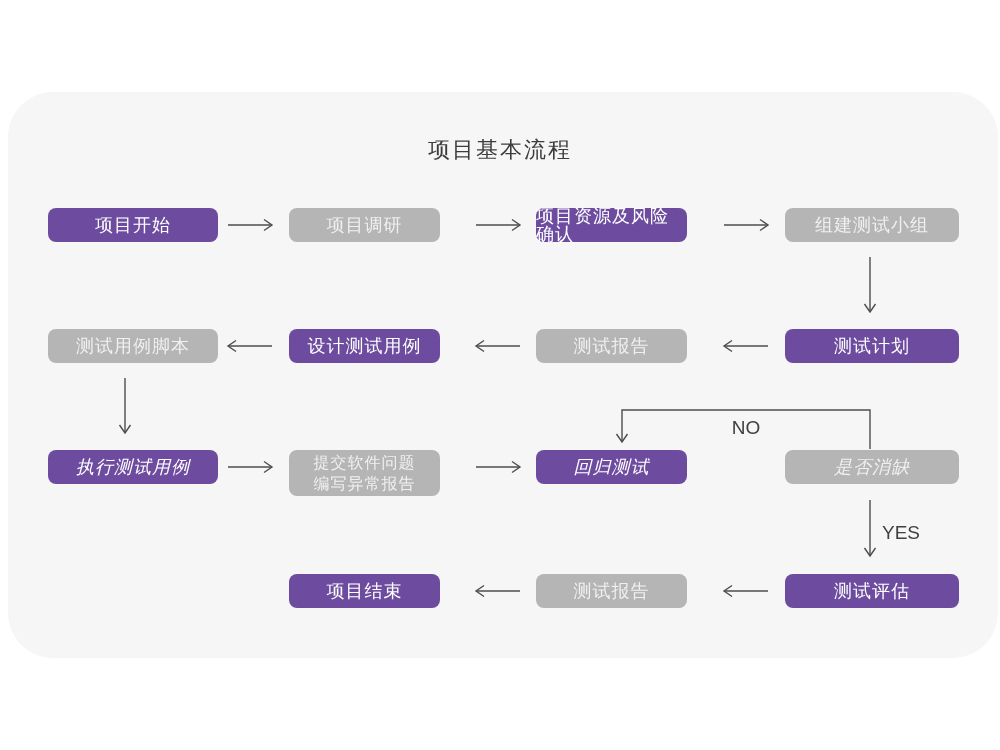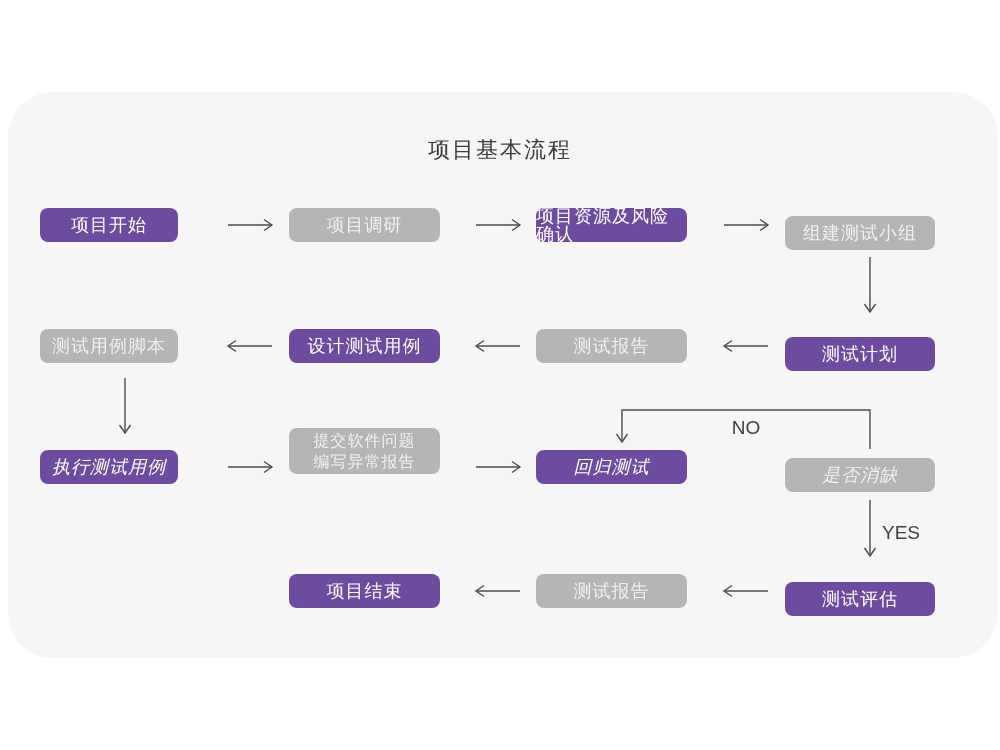--- a/index.html
+++ b/index.html
@@ -24,28 +24,28 @@
   }
   .node{
     position:absolute;height:34px;border-radius:8px;
     display:flex;align-items:center;justify-content:center;
     font-size:18px;letter-spacing:1px;line-height:1;
   }
   .node.purple{background:var(--purple,#6d4c9f);color:#ffffff;}
   .node.gray{background:var(--gray,#b5b5b5);color:rgba(255,255,255,0.8);}
   .node.tall{height:46px;font-size:16px;line-height:21px;
     flex-direction:column;justify-content:center;}
-  .col1{left:40px;width:138px;}
+  .col1{left:48px;width:170px;}
   .col2{left:289px;width:151px;}
   .col3{left:536px;width:151px;}
-  .col4{left:785px;width:150px;margin-top:8px;}
+  .col4{left:785px;width:174px;}
   .row1{top:208px;}
   .row2{top:329px;align-items:center;}
   .row3{top:450px;font-style:italic;}
-  .row3t{top:428px;}
+  .row3t{top:450px;}
   .row4{top:574px;}
   svg.edges{position:absolute;left:0;top:0;width:1000px;height:750px;pointer-events:none;}
   .edge{stroke:var(--arrow,#4d4d4d);stroke-width:1.4;fill:none;}
   .arrowhead{stroke:var(--arrow,#4d4d4d);stroke-width:1.4;fill:none;}
   .edge-label{fill:#404040;font-size:19px;font-family:"Liberation Sans","DejaVu Sans",sans-serif;}
 </style>
 </head>
 <body>
 
 <div class="stage">

